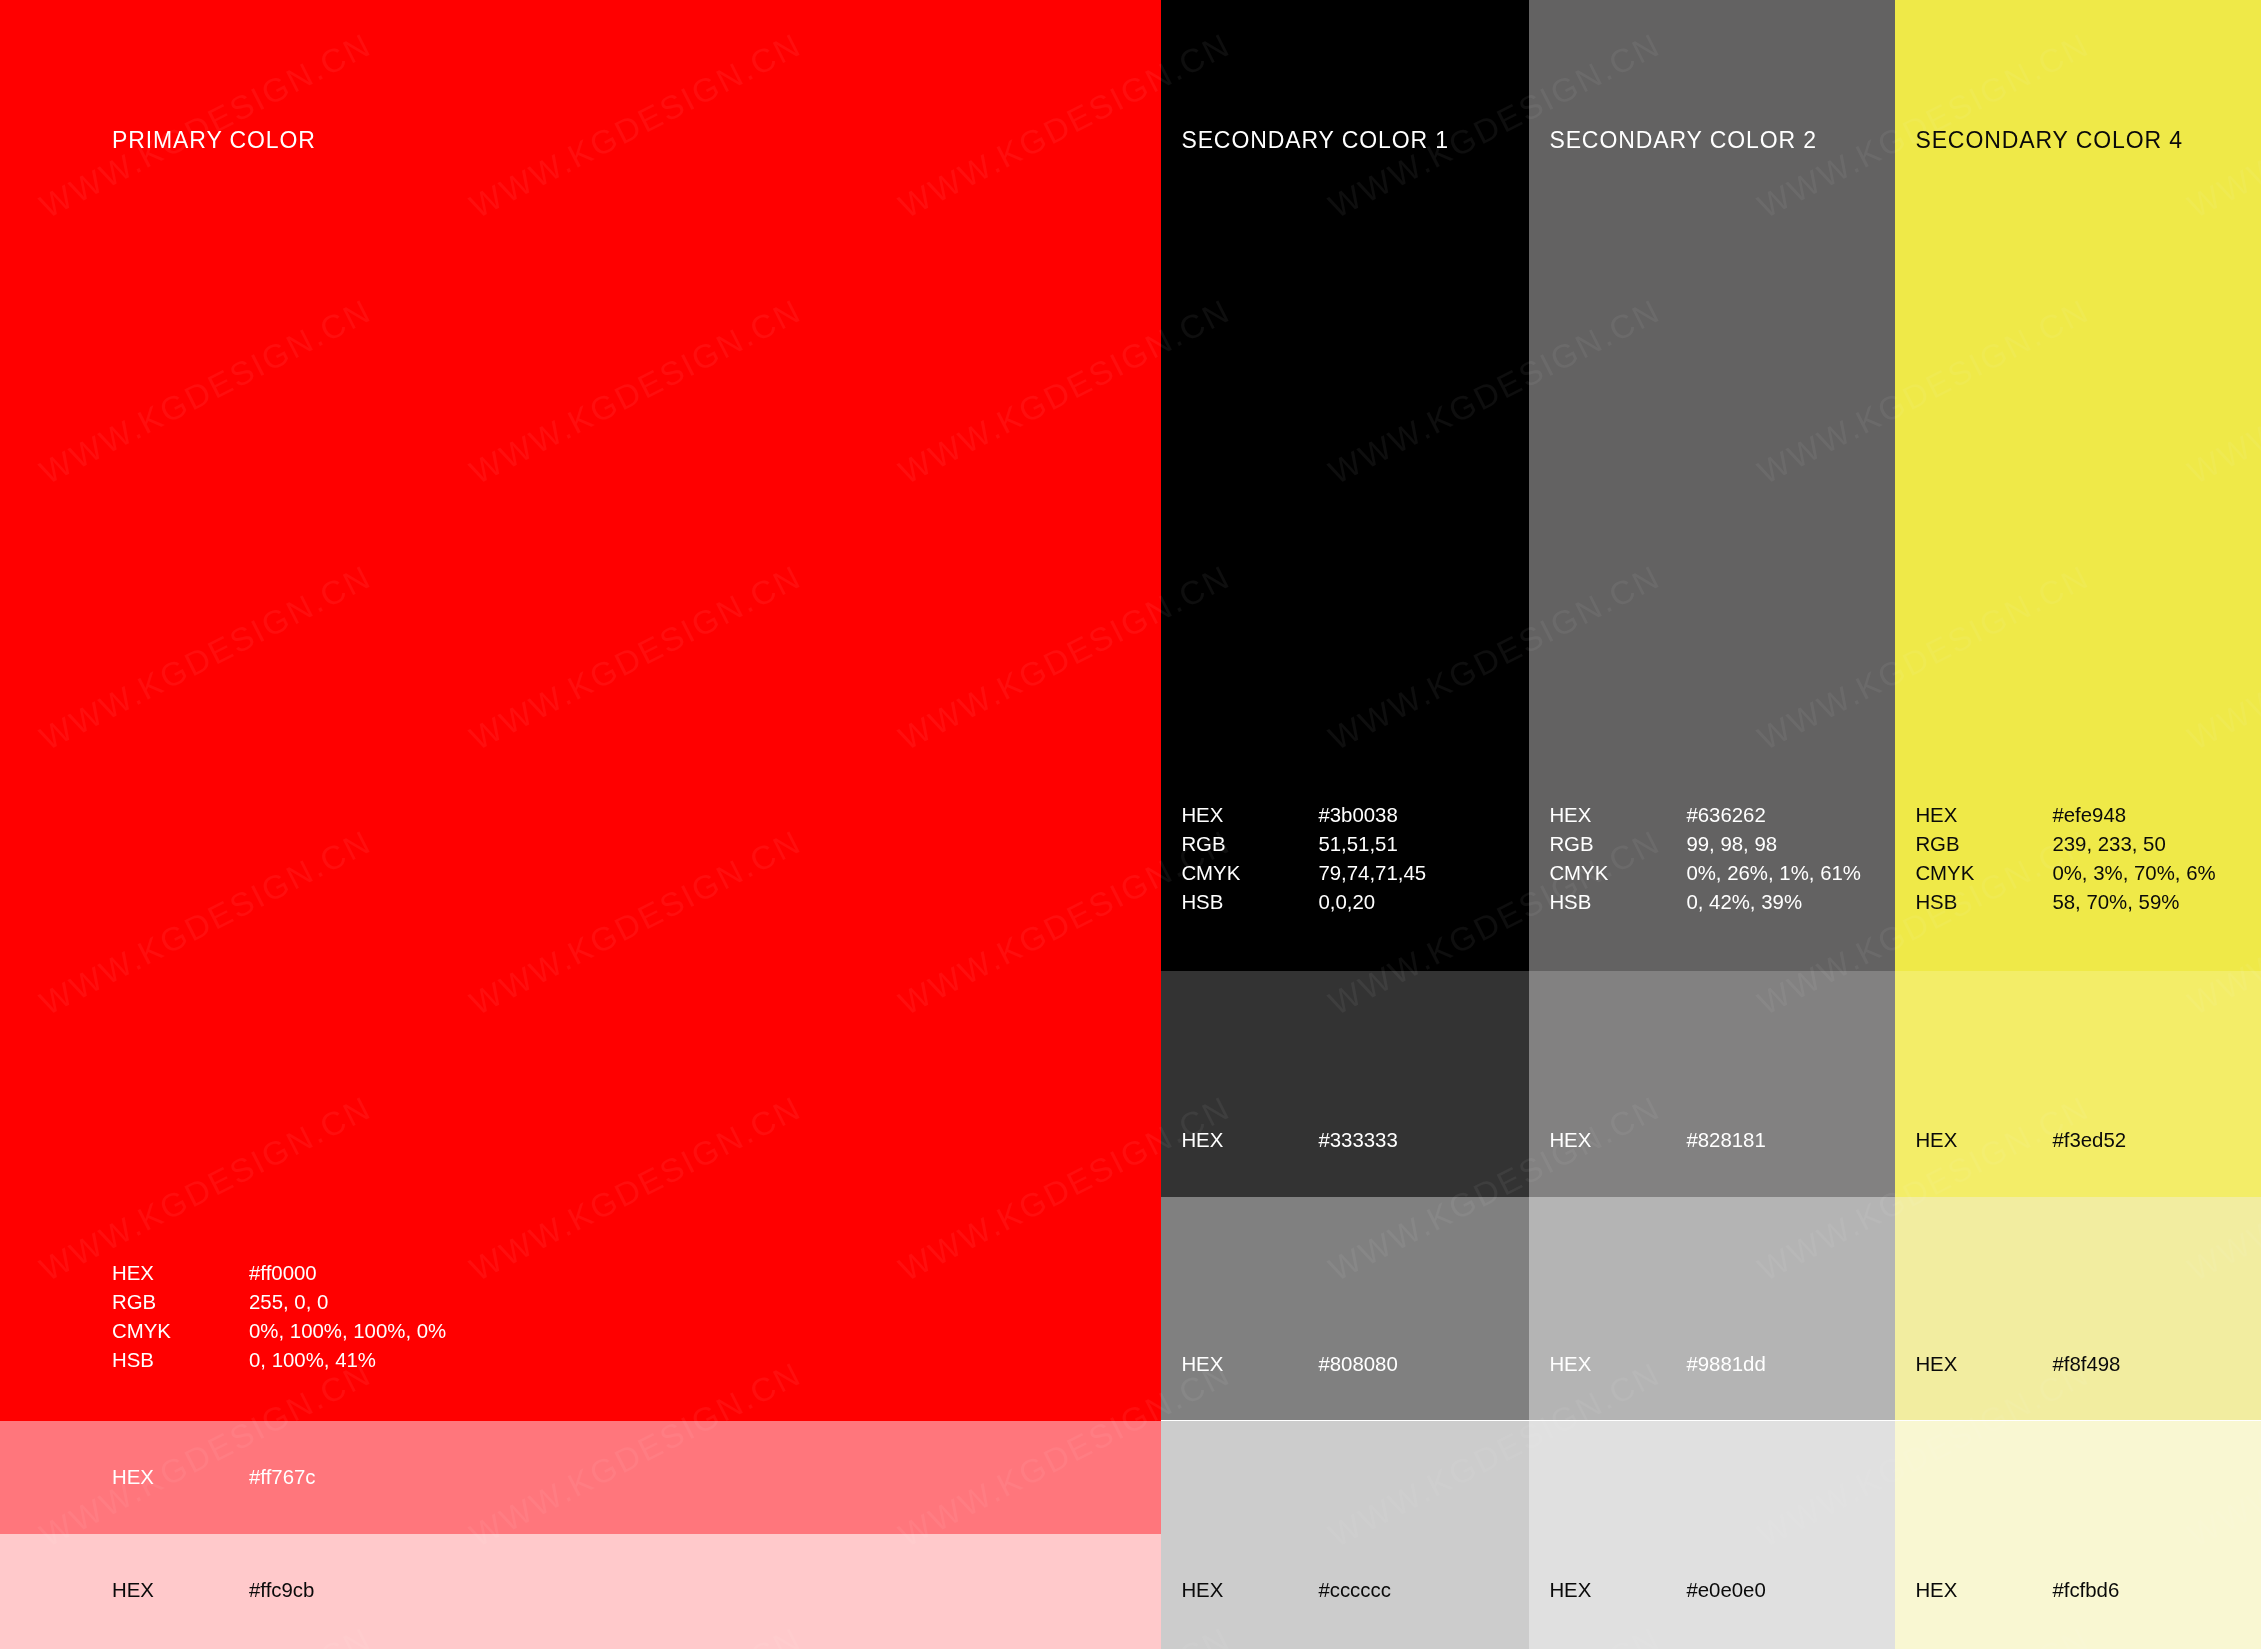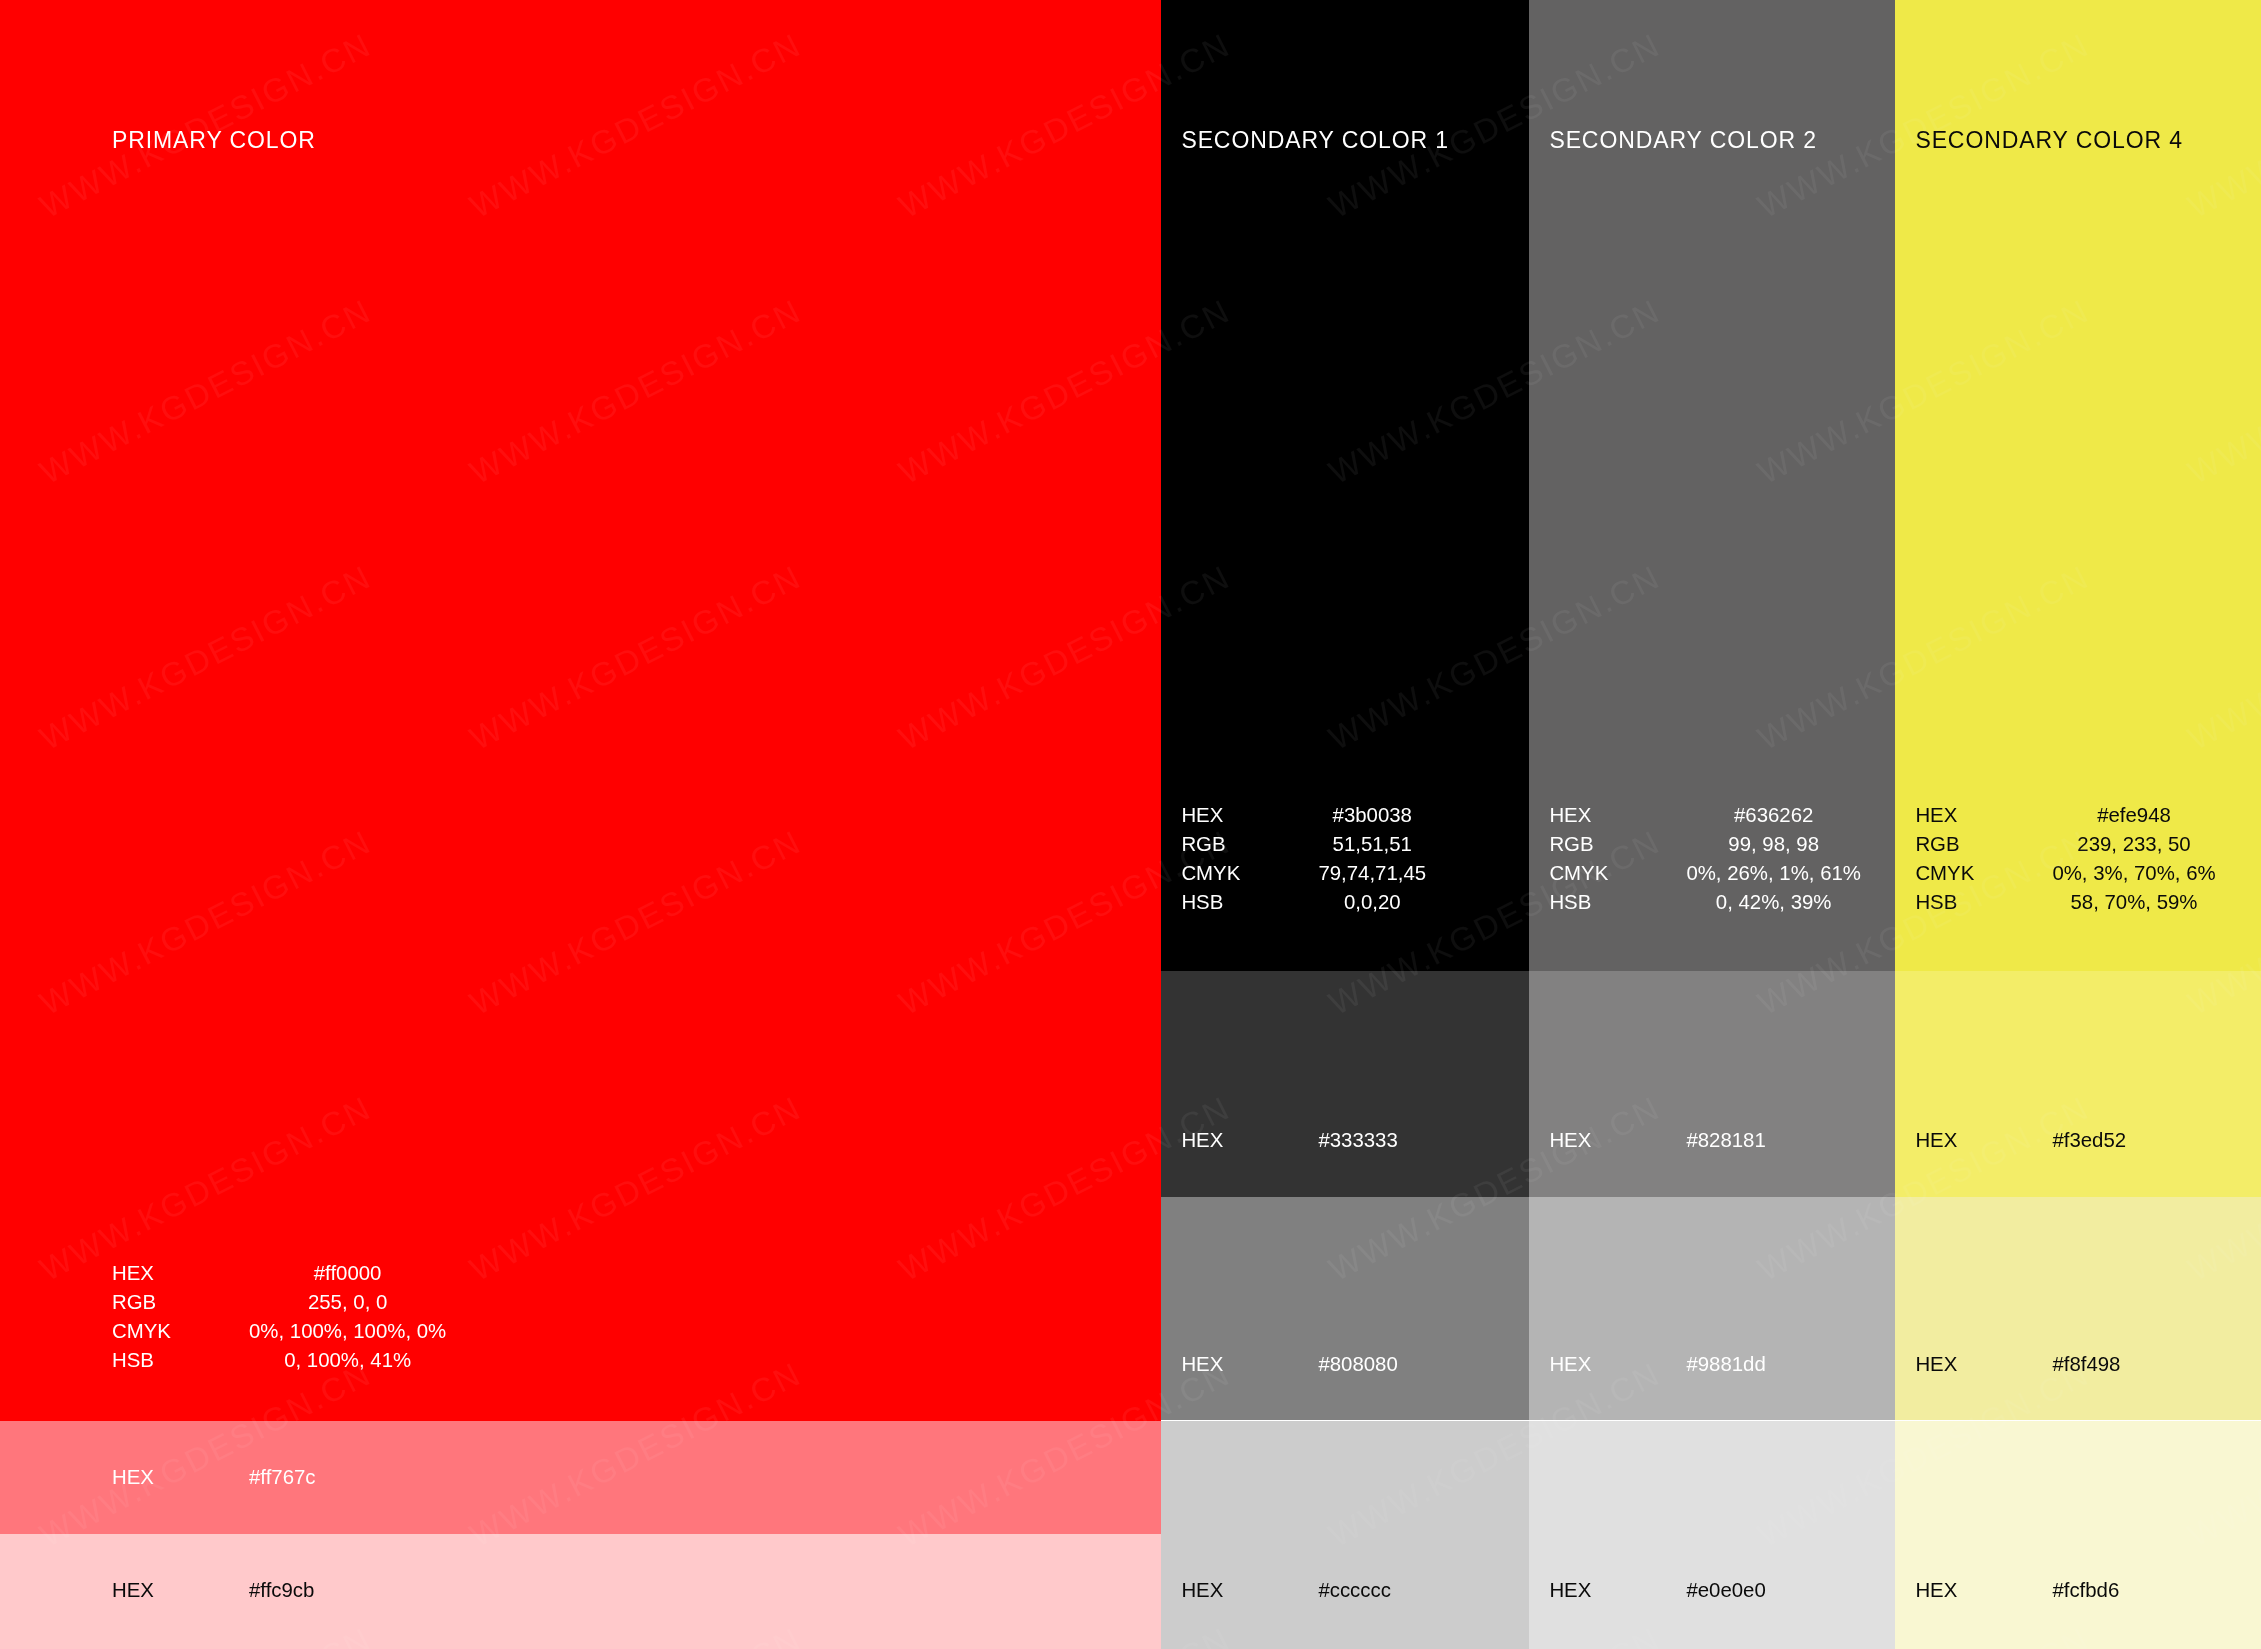--- a/index.html
+++ b/index.html
@@ -56,21 +56,21 @@
   
   .spec{
     position:absolute;
     z-index:3;
     font-size:20.4px;
     line-height:29px;
     white-space:nowrap;
   }
   .spec .row{display:flex;}
   .spec .k{width:137px;flex:0 0 137px;}
-  .spec .v{flex:1 1 auto;text-align:center;}
+  .spec .v{flex:1 1 auto;}
 
   .col-primary .spec{left:112px;top:1259px;color:#ffffff;}
   .col-s1 .spec{left:20.4px;top:801px;color:#ffffff;}
   .col-s2 .spec{left:20.4px;top:801px;color:#ffffff;}
   .col-s3 .spec{left:20.4px;top:801px;color:#0a0a0a;}
 
   
   .hexline{
     position:absolute;
     z-index:3;

